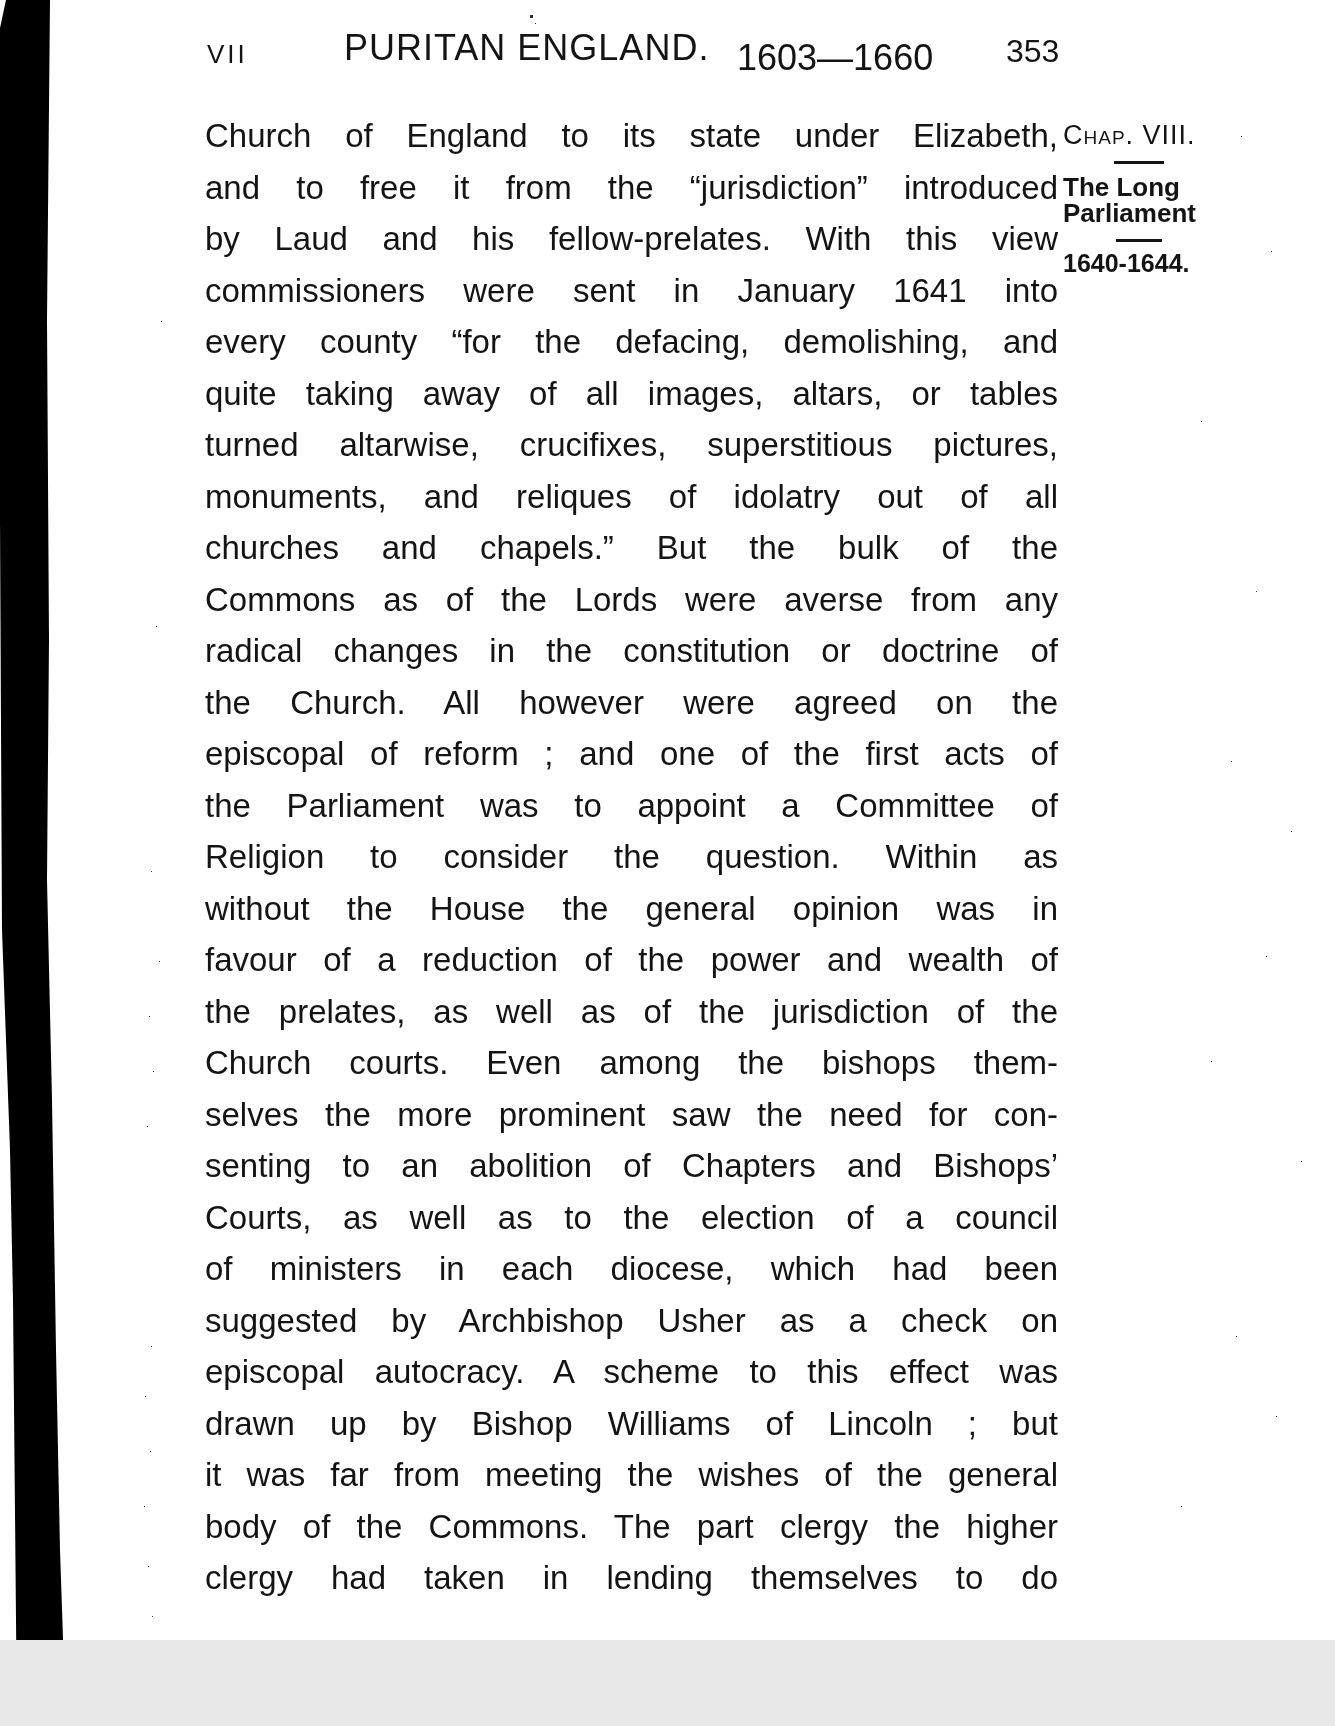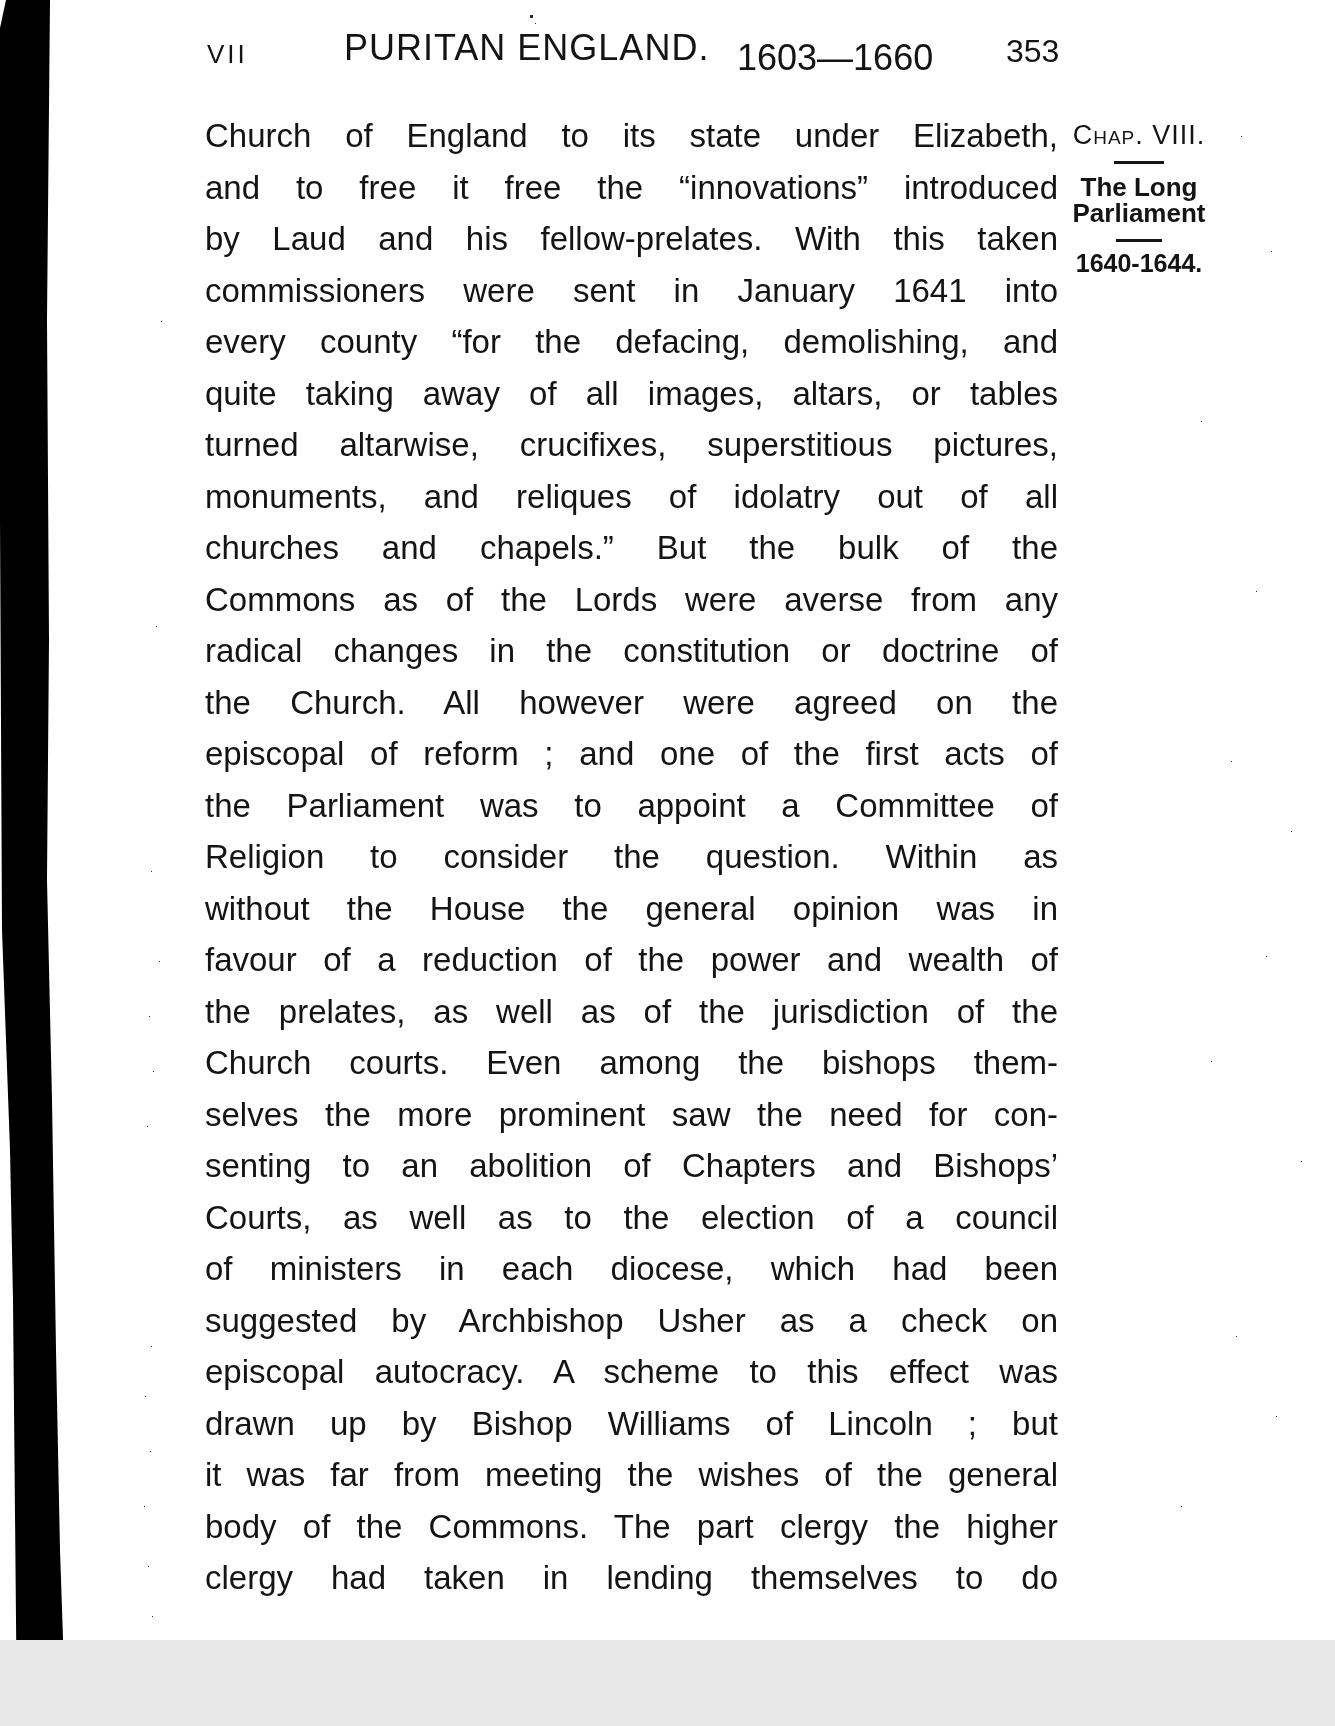--- a/index.html
+++ b/index.html
@@ -29,21 +29,21 @@
   }
   .body-text>div{
     text-align:justify;
     text-align-last:justify;
     height:51.5px;
     overflow:visible;
   }
   
   .margin-notes{
     position:absolute;left:1063px;top:122px;width:152px;
-    text-align:center;
+    text-align:left;
   }
   .chap-label{font-variant:small-caps;font-size:27px;letter-spacing:1px;line-height:26px;}
   .note-rule{width:50px;height:3px;background:#141414;margin:13px auto 10px auto;}
   .note-rule-2{margin:13px auto 8px auto;width:46px;}
   .note-title{font-weight:bold;font-size:26px;line-height:26px;}
   .note-years{font-weight:bold;font-size:25px;line-height:26px;}
   
   .vol{position:absolute;left:266px;top:1632px;font-size:34px;letter-spacing:1px;}
   .sig{position:absolute;left:938px;top:1634px;font-size:34px;letter-spacing:4px;}
   
@@ -91,22 +91,22 @@
 
   <header>
     <span class="head-chapter">VII</span>
     <span class="head-title">PURITAN ENGLAND.</span>
     <span class="head-years">1603—1660</span>
     <span class="head-pagenum">353</span>
   </header>
 
   <main class="body-text">
       <div>Church of England to its state under Elizabeth,</div>
-      <div>and to free it free the “innovations” introduced</div>
-      <div>by Laud and his fellow-prelates.  With this taken</div>
+      <div>and to free it from the “jurisdiction” introduced</div>
+      <div>by Laud and his fellow-prelates.  With this view</div>
       <div>commissioners were sent in January 1641 into</div>
       <div>every county “for the defacing, demolishing, and</div>
       <div>quite taking away of all images, altars, or tables</div>
       <div>turned altarwise, crucifixes, superstitious pictures,</div>
       <div>monuments, and reliques of idolatry out of all</div>
       <div>churches and chapels.”  But the bulk of the</div>
       <div>Commons as of the Lords were averse from any</div>
       <div>radical changes in the constitution or doctrine of</div>
       <div>the Church.  All however were agreed on the</div>
       <div>episcopal of reform ; and one of the first acts of</div>

